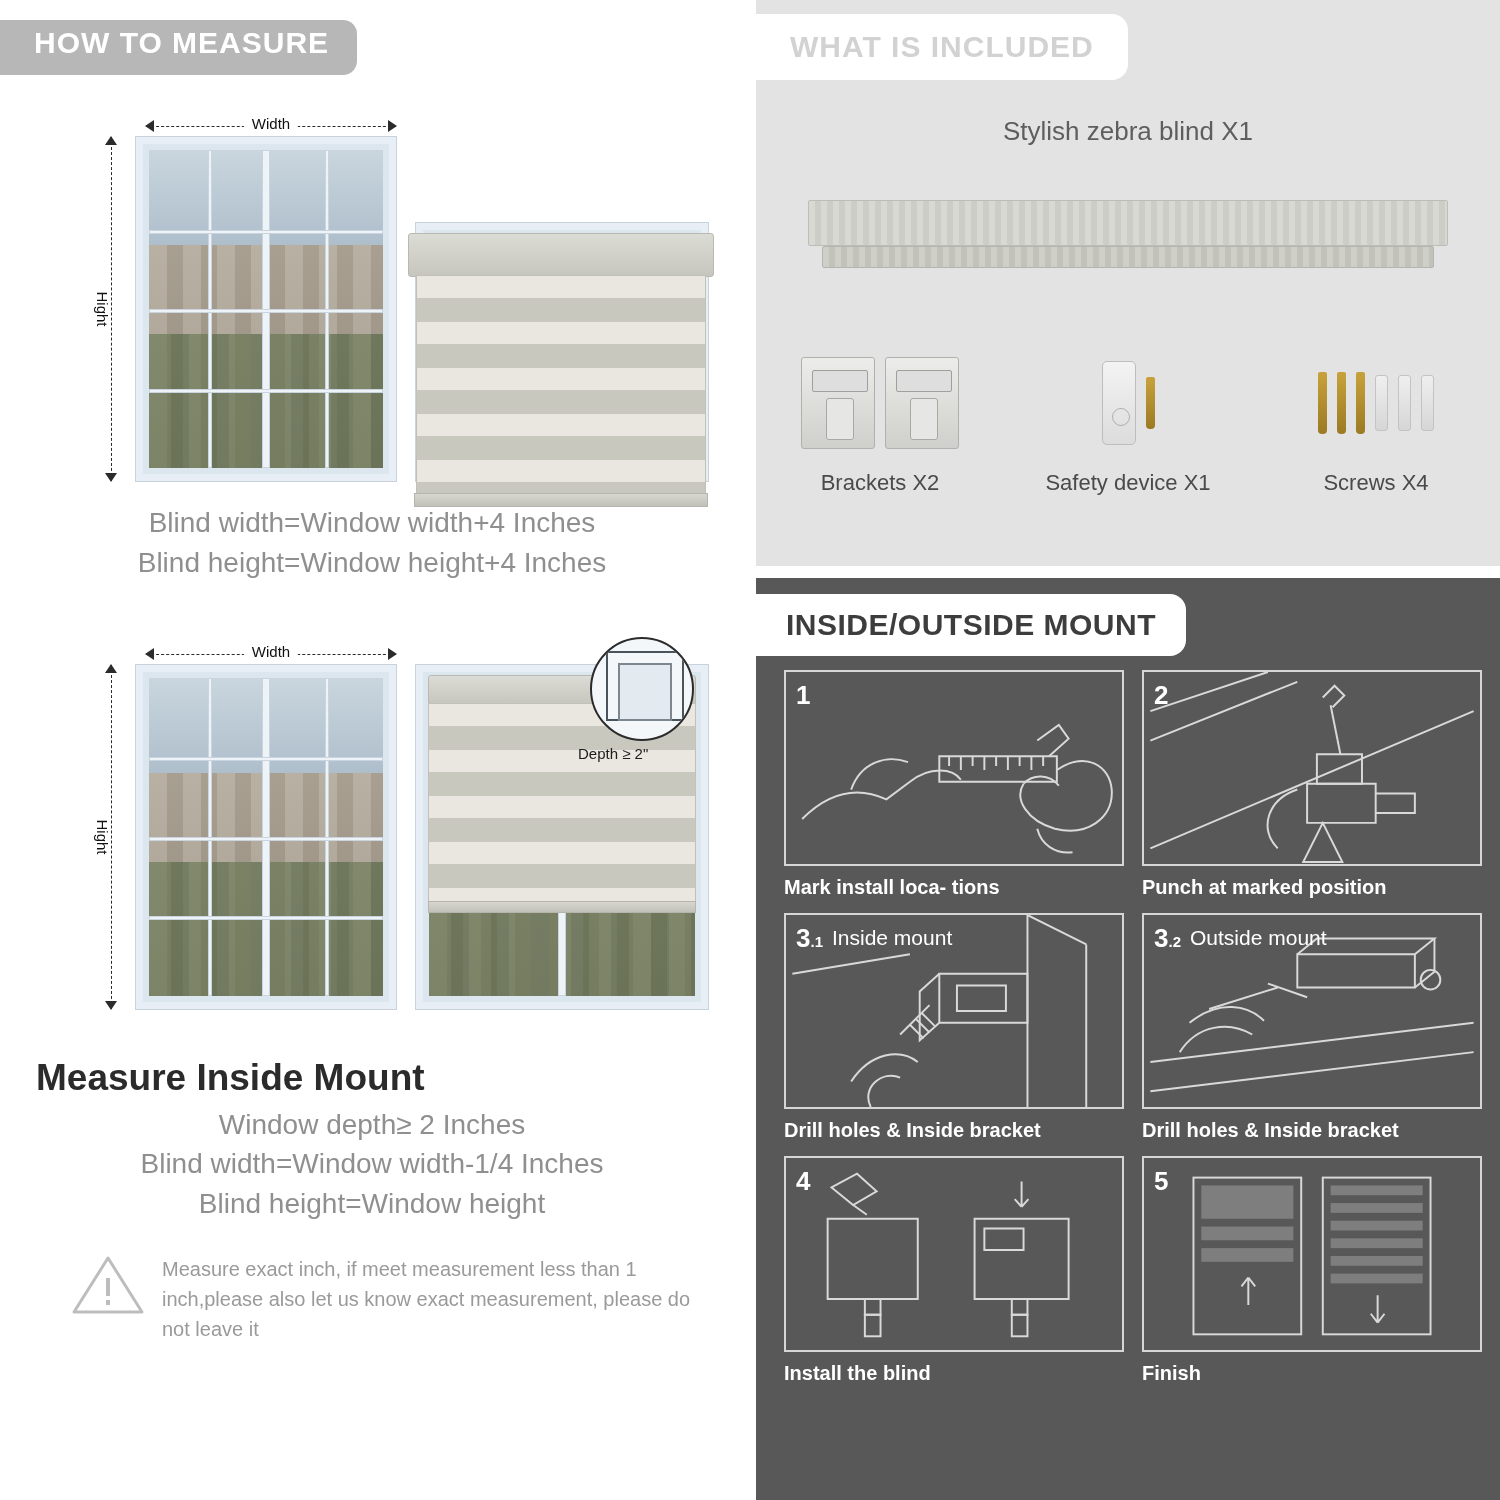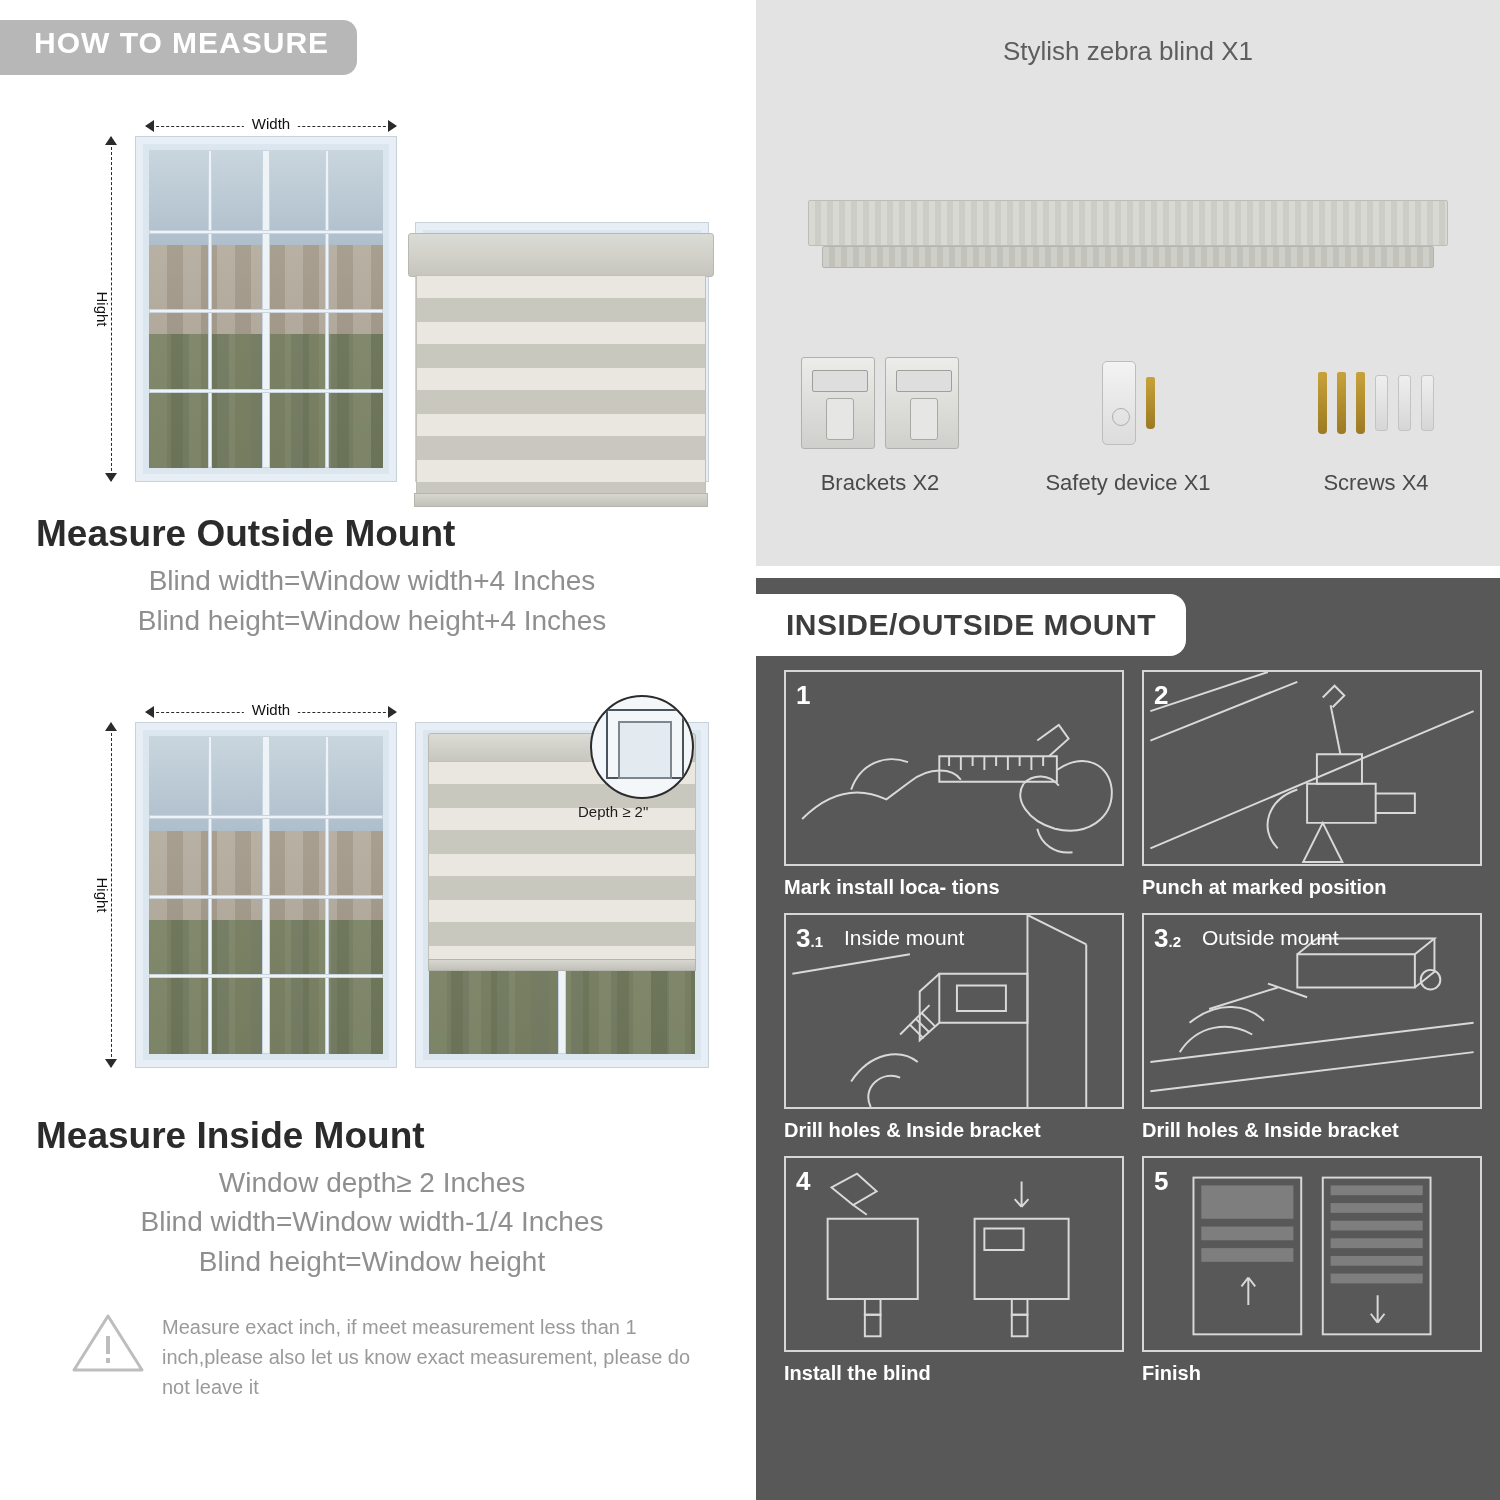--- a/index.html
+++ b/index.html
@@ -194,21 +194,21 @@
   .step { flex:1; }
   .step-box {
     position:relative; height:196px; border:2px solid #d6d6d6; background:#585858; overflow:hidden;
   }
   .step-num {
     position:absolute; left:10px; top:8px; z-index:3;
     font-size:26px; font-weight:bold; color:#ffffff;
   }
   .step-num .sub { font-size:15px; color:#ffffff; }
   .step-inline-label{
-    position:absolute; left:58px; top:11px; z-index:3; font-size:21px; color:#ffffff;
+    position:absolute; left:46px; top:11px; z-index:3; font-size:21px; color:#ffffff;
   }
   .step-cap { color:#ffffff; font-size:20px; margin-top:10px; font-weight:bold; }
   .sk { position:absolute; inset:0; }
   .sk svg { width:100%; height:100%; display:block; }
 </style>
 </head>
 <body>
 
 <div class="page">
 
@@ -256,21 +256,20 @@
               </div>
             <div class="mullion-v" style="left:50%;top:0;width:8px;height:100%;margin-left:-4px;"></div>
             <div class="mullion-h" style="left:0;top:62%;width:100%;height:4px;"></div>
           </div>
         </div>
         <div class="blind-head"></div>
         <div class="blind-fabric"></div>
         <div class="blind-bottom"></div>
       </div>
 
-      <div class="heading">Measure Outside Mount</div>
       <div class="sub">Blind width=Window width+4 Inches</div>
       <div class="sub">Blind height=Window height+4 Inches</div>
     </div>
 
     
     <div class="measure-block" style="padding-top:34px;">
 
       <div class="diagram">
 
         <div class="dim-top">
@@ -336,20 +335,21 @@
           <rect x="34" y="46" width="4" height="5" fill="#bdbdbd"></rect>
         </svg>
       </div>
       <div class="note-text">Measure exact inch, if meet measurement less than 1 inch,please also let us know exact measurement, please do not leave it</div>
     </div>
   </div>
 
   <div class="right-col">
 
     <div class="included">
+      <div class="pill-white">WHAT IS INCLUDED</div>
       <div class="included-title">Stylish zebra blind X1</div>
 
       <div class="headrail">
         <div class="top"></div>
           <div class="bot"></div>
       </div>
 
       <div class="parts-row">
 
         <div class="part">

